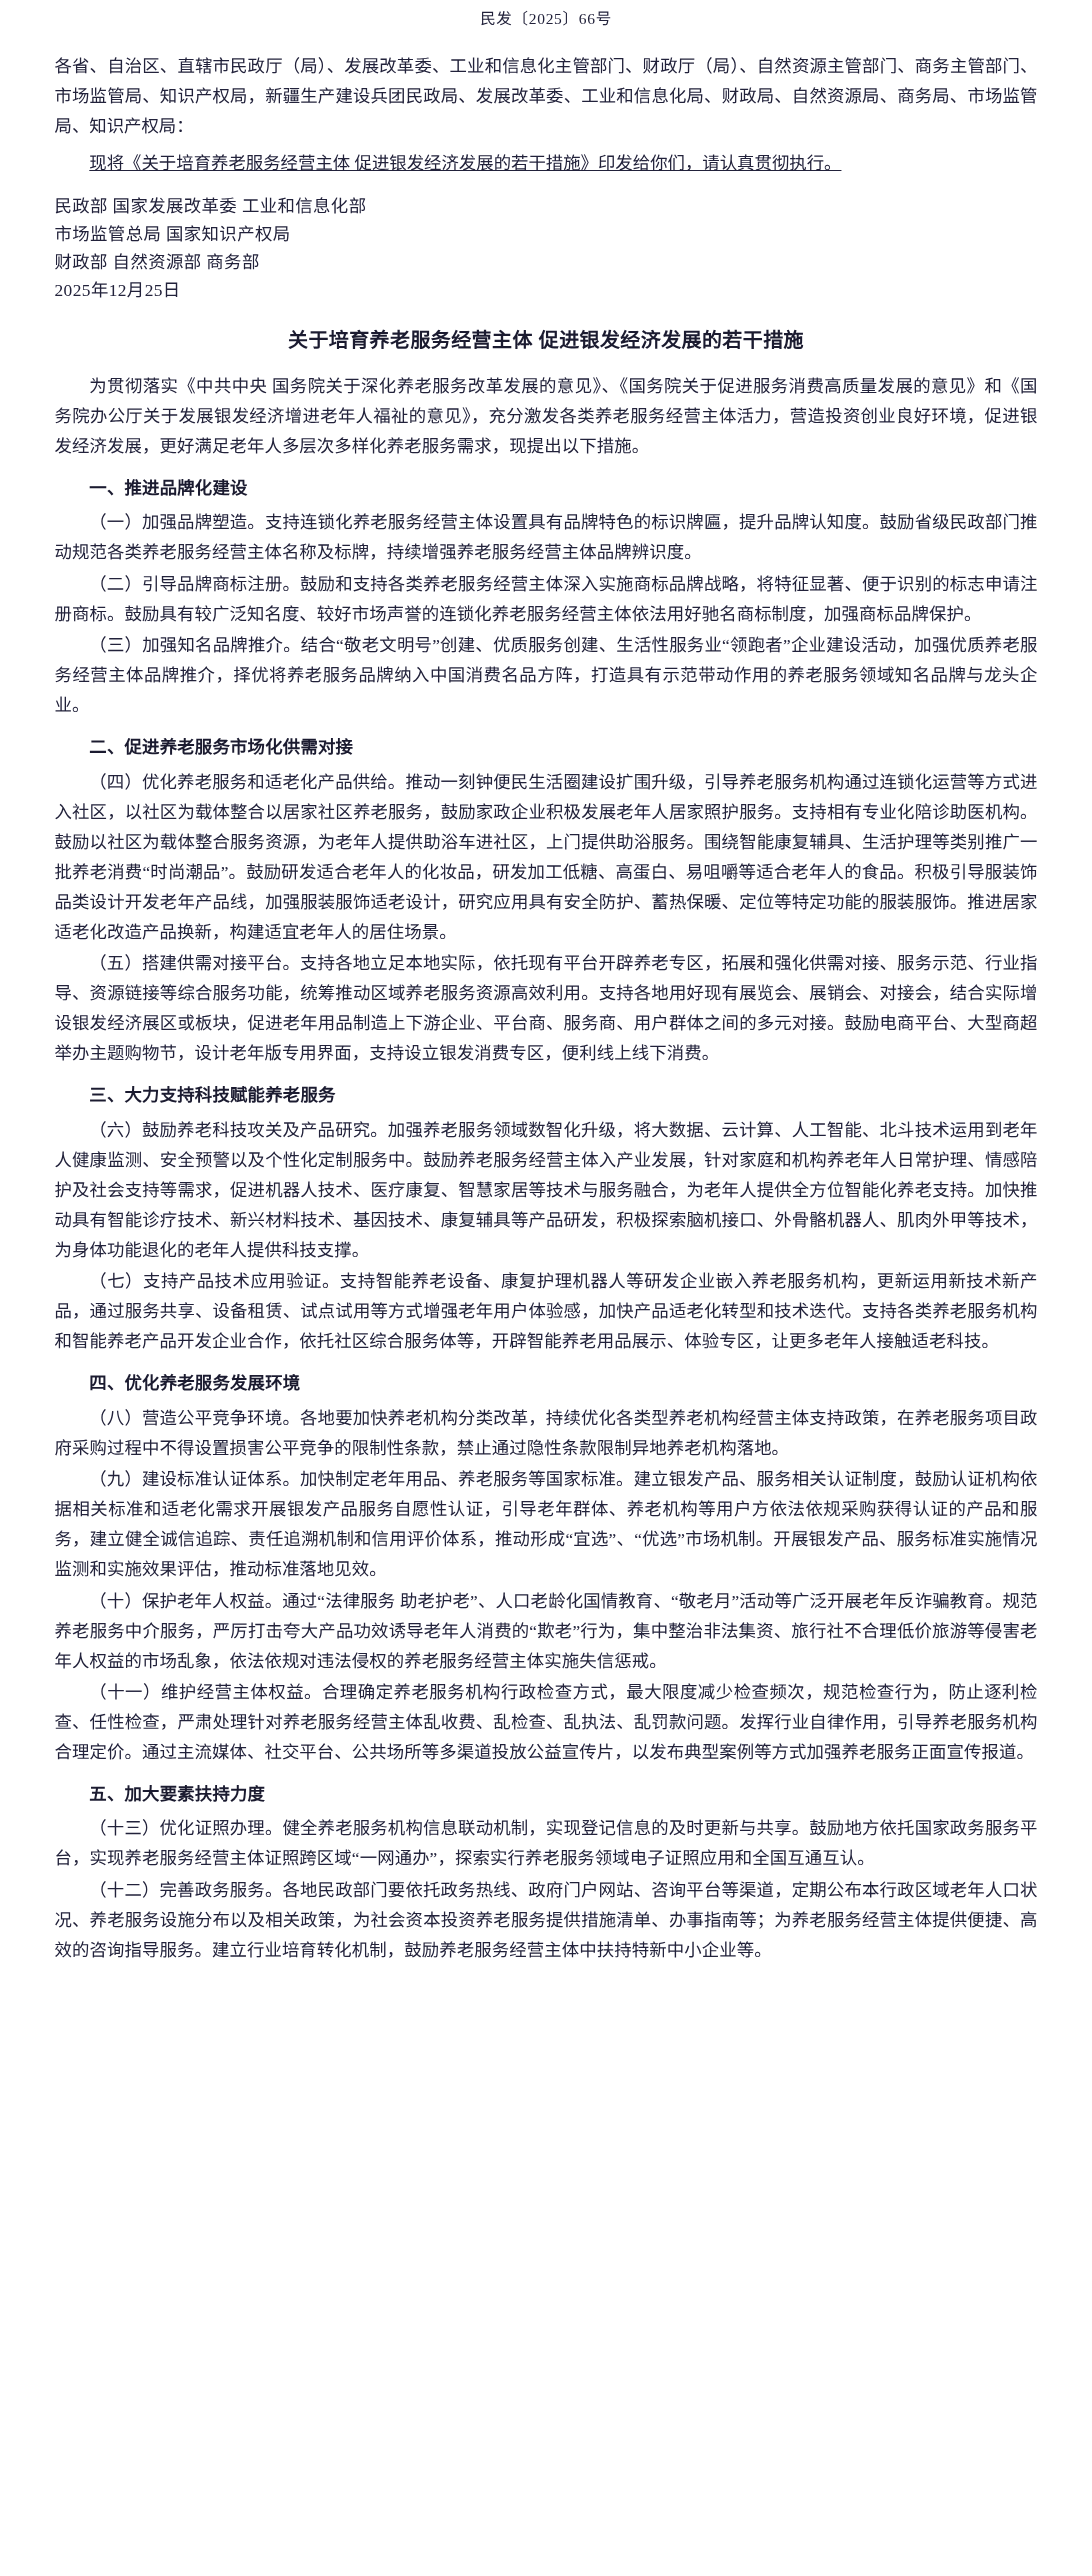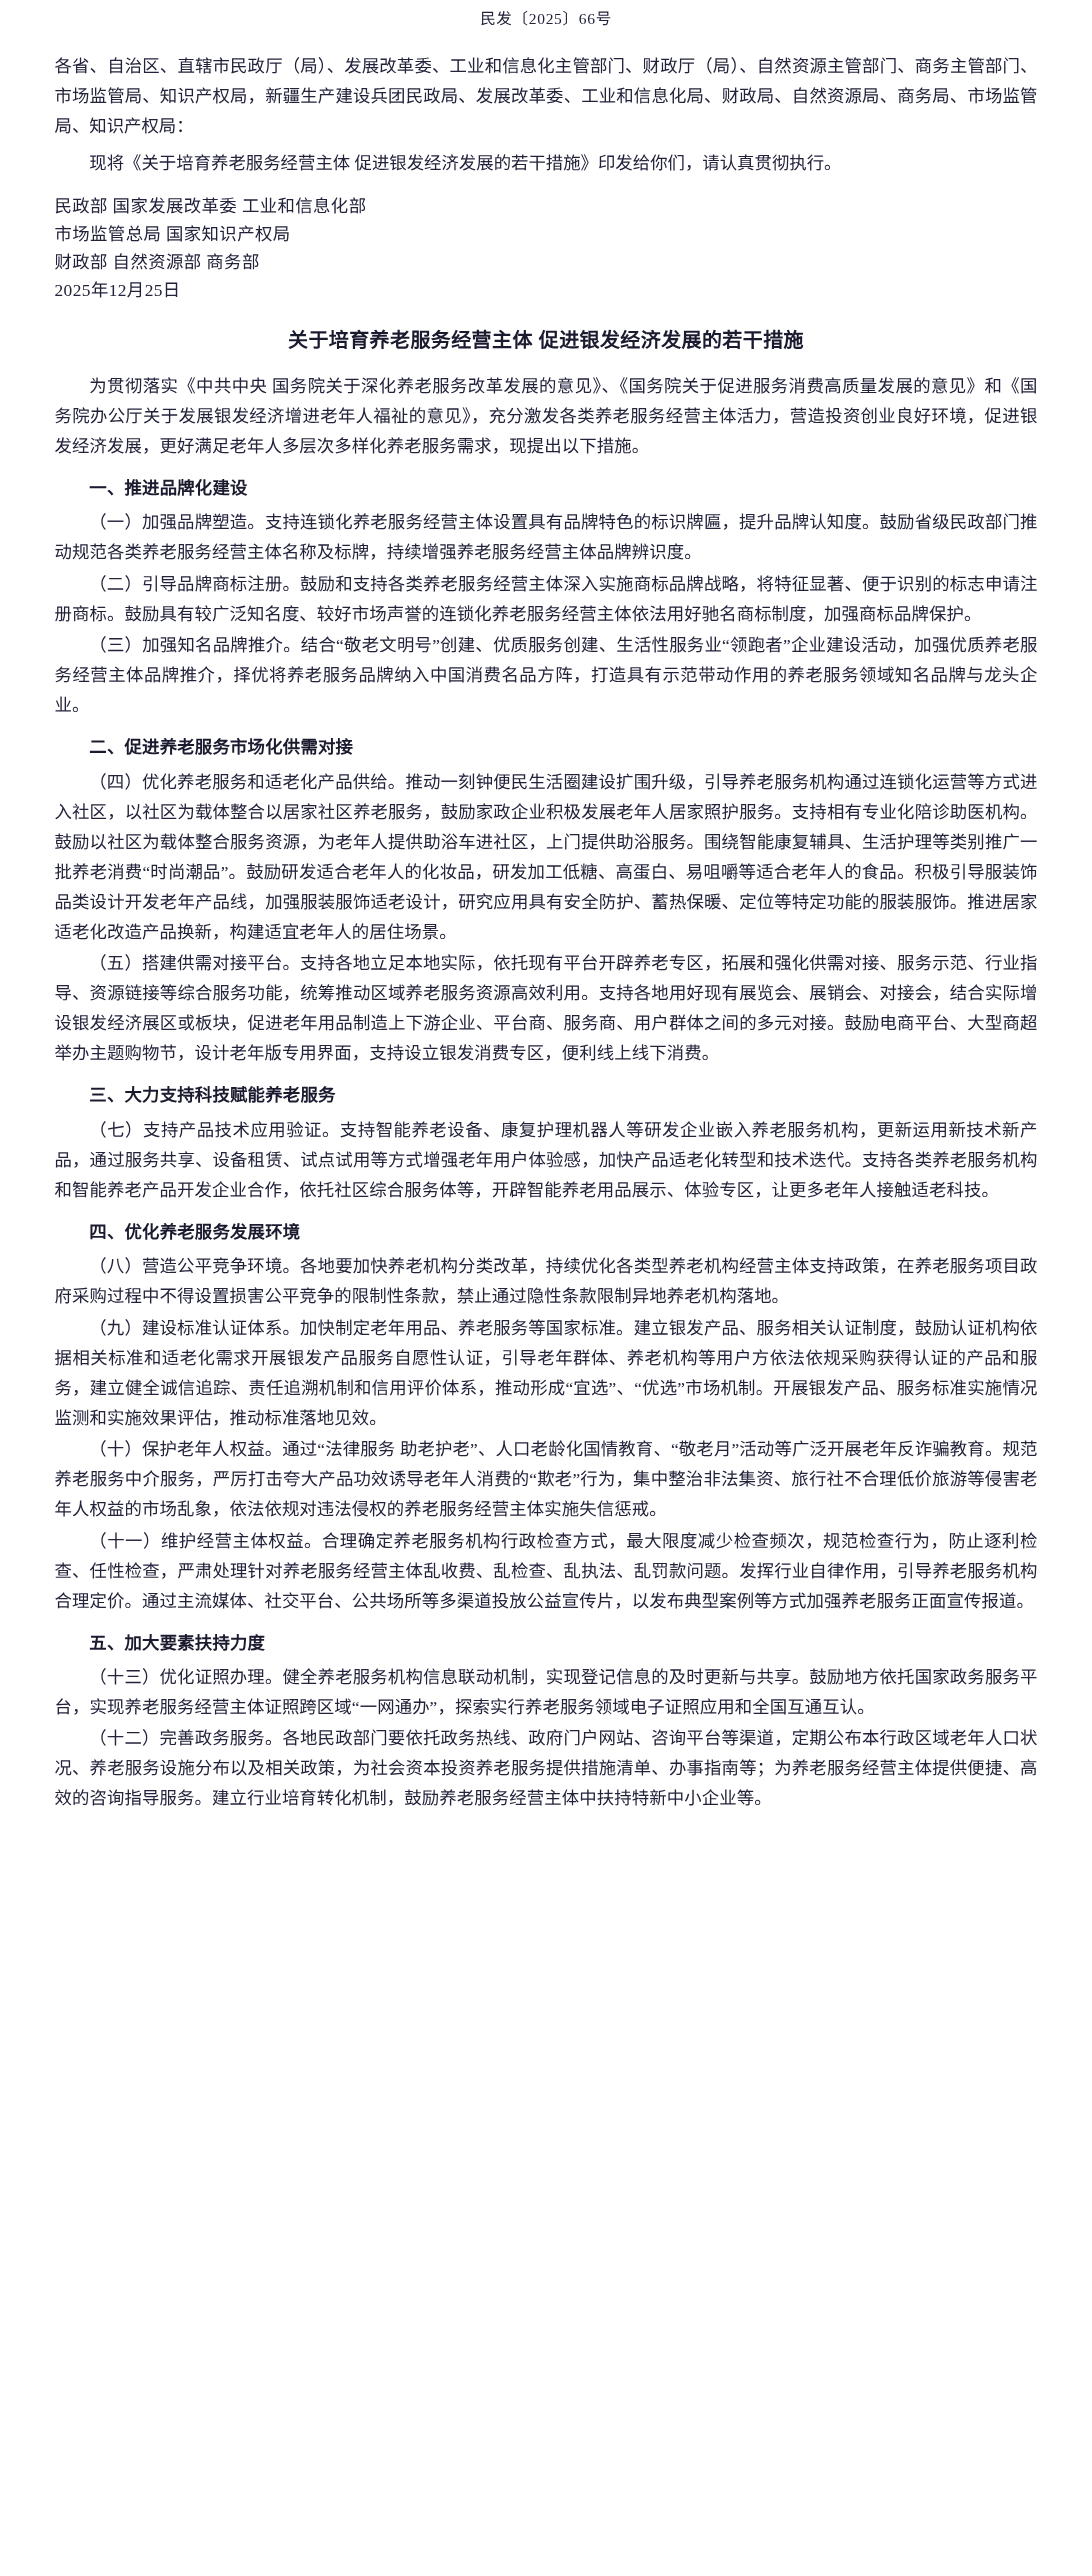--- a/index.html
+++ b/index.html
@@ -55,20 +55,21 @@
     text-justify: inter-ideograph;
     text-indent: 0;
     color: #22223b;
   }
   p.transmittal {
     margin: 4.4px 0 13.3px 0;
     font-size: 17.4px;
     line-height: 30px;
     text-indent: 2em;
     color: #22223b;
+    text-decoration: underline;
   }
 
   
   .signature-block {
     margin: 4.4px 0 0 0;
     text-align: left;
     padding-right: 41px;
   }
   .signature-line {
     font-size: 17.4px;
@@ -134,20 +135,21 @@
 
   <div id="sections-root">
       <h2 class="section-heading">一、推进品牌化建设</h2>
       <p class="para">（一）加强品牌塑造。支持连锁化养老服务经营主体设置具有品牌特色的标识牌匾，提升品牌认知度。鼓励省级民政部门推动规范各类养老服务经营主体名称及标牌，持续增强养老服务经营主体品牌辨识度。</p>
       <p class="para">（二）引导品牌商标注册。鼓励和支持各类养老服务经营主体深入实施商标品牌战略，将特征显著、便于识别的标志申请注册商标。鼓励具有较广泛知名度、较好市场声誉的连锁化养老服务经营主体依法用好驰名商标制度，加强商标品牌保护。</p>
       <p class="para">（三）加强知名品牌推介。结合“敬老文明号”创建、优质服务创建、生活性服务业“领跑者”企业建设活动，加强优质养老服务经营主体品牌推介，择优将养老服务品牌纳入中国消费名品方阵，打造具有示范带动作用的养老服务领域知名品牌与龙头企业。</p>
       <h2 class="section-heading">二、促进养老服务市场化供需对接</h2>
       <p class="para">（四）优化养老服务和适老化产品供给。推动一刻钟便民生活圈建设扩围升级，引导养老服务机构通过连锁化运营等方式进入社区，以社区为载体整合以居家社区养老服务，鼓励家政企业积极发展老年人居家照护服务。支持相有专业化陪诊助医机构。鼓励以社区为载体整合服务资源，为老年人提供助浴车进社区，上门提供助浴服务。围绕智能康复辅具、生活护理等类别推广一批养老消费“时尚潮品”。鼓励研发适合老年人的化妆品，研发加工低糖、高蛋白、易咀嚼等适合老年人的食品。积极引导服装饰品类设计开发老年产品线，加强服装服饰适老设计，研究应用具有安全防护、蓄热保暖、定位等特定功能的服装服饰。推进居家适老化改造产品换新，构建适宜老年人的居住场景。</p>
       <p class="para">（五）搭建供需对接平台。支持各地立足本地实际，依托现有平台开辟养老专区，拓展和强化供需对接、服务示范、行业指导、资源链接等综合服务功能，统筹推动区域养老服务资源高效利用。支持各地用好现有展览会、展销会、对接会，结合实际增设银发经济展区或板块，促进老年用品制造上下游企业、平台商、服务商、用户群体之间的多元对接。鼓励电商平台、大型商超举办主题购物节，设计老年版专用界面，支持设立银发消费专区，便利线上线下消费。</p>
       <h2 class="section-heading">三、大力支持科技赋能养老服务</h2>
+      <p class="para">（六）鼓励养老科技攻关及产品研究。加强养老服务领域数智化升级，将大数据、云计算、人工智能、北斗技术运用到老年人健康监测、安全预警以及个性化定制服务中。鼓励养老服务经营主体入产业发展，针对家庭和机构养老年人日常护理、情感陪护及社会支持等需求，促进机器人技术、医疗康复、智慧家居等技术与服务融合，为老年人提供全方位智能化养老支持。加快推动具有智能诊疗技术、新兴材料技术、基因技术、康复辅具等产品研发，积极探索脑机接口、外骨骼机器人、肌肉外甲等技术，为身体功能退化的老年人提供科技支撑。</p>
       <p class="para">（七）支持产品技术应用验证。支持智能养老设备、康复护理机器人等研发企业嵌入养老服务机构，更新运用新技术新产品，通过服务共享、设备租赁、试点试用等方式增强老年用户体验感，加快产品适老化转型和技术迭代。支持各类养老服务机构和智能养老产品开发企业合作，依托社区综合服务体等，开辟智能养老用品展示、体验专区，让更多老年人接触适老科技。</p>
       <h2 class="section-heading">四、优化养老服务发展环境</h2>
       <p class="para">（八）营造公平竞争环境。各地要加快养老机构分类改革，持续优化各类型养老机构经营主体支持政策，在养老服务项目政府采购过程中不得设置损害公平竞争的限制性条款，禁止通过隐性条款限制异地养老机构落地。</p>
       <p class="para">（九）建设标准认证体系。加快制定老年用品、养老服务等国家标准。建立银发产品、服务相关认证制度，鼓励认证机构依据相关标准和适老化需求开展银发产品服务自愿性认证，引导老年群体、养老机构等用户方依法依规采购获得认证的产品和服务，建立健全诚信追踪、责任追溯机制和信用评价体系，推动形成“宜选”、“优选”市场机制。开展银发产品、服务标准实施情况监测和实施效果评估，推动标准落地见效。</p>
       <p class="para">（十）保护老年人权益。通过“法律服务  助老护老”、人口老龄化国情教育、“敬老月”活动等广泛开展老年反诈骗教育。规范养老服务中介服务，严厉打击夸大产品功效诱导老年人消费的“欺老”行为，集中整治非法集资、旅行社不合理低价旅游等侵害老年人权益的市场乱象，依法依规对违法侵权的养老服务经营主体实施失信惩戒。</p>
       <p class="para">（十一）维护经营主体权益。合理确定养老服务机构行政检查方式，最大限度减少检查频次，规范检查行为，防止逐利检查、任性检查，严肃处理针对养老服务经营主体乱收费、乱检查、乱执法、乱罚款问题。发挥行业自律作用，引导养老服务机构合理定价。通过主流媒体、社交平台、公共场所等多渠道投放公益宣传片，以发布典型案例等方式加强养老服务正面宣传报道。</p>
       <h2 class="section-heading">五、加大要素扶持力度</h2>
       <p class="para">（十三）优化证照办理。健全养老服务机构信息联动机制，实现登记信息的及时更新与共享。鼓励地方依托国家政务服务平台，实现养老服务经营主体证照跨区域“一网通办”，探索实行养老服务领域电子证照应用和全国互通互认。</p>
       <p class="para">（十二）完善政务服务。各地民政部门要依托政务热线、政府门户网站、咨询平台等渠道，定期公布本行政区域老年人口状况、养老服务设施分布以及相关政策，为社会资本投资养老服务提供措施清单、办事指南等；为养老服务经营主体提供便捷、高效的咨询指导服务。建立行业培育转化机制，鼓励养老服务经营主体中扶持特新中小企业等。</p>
     </div>

